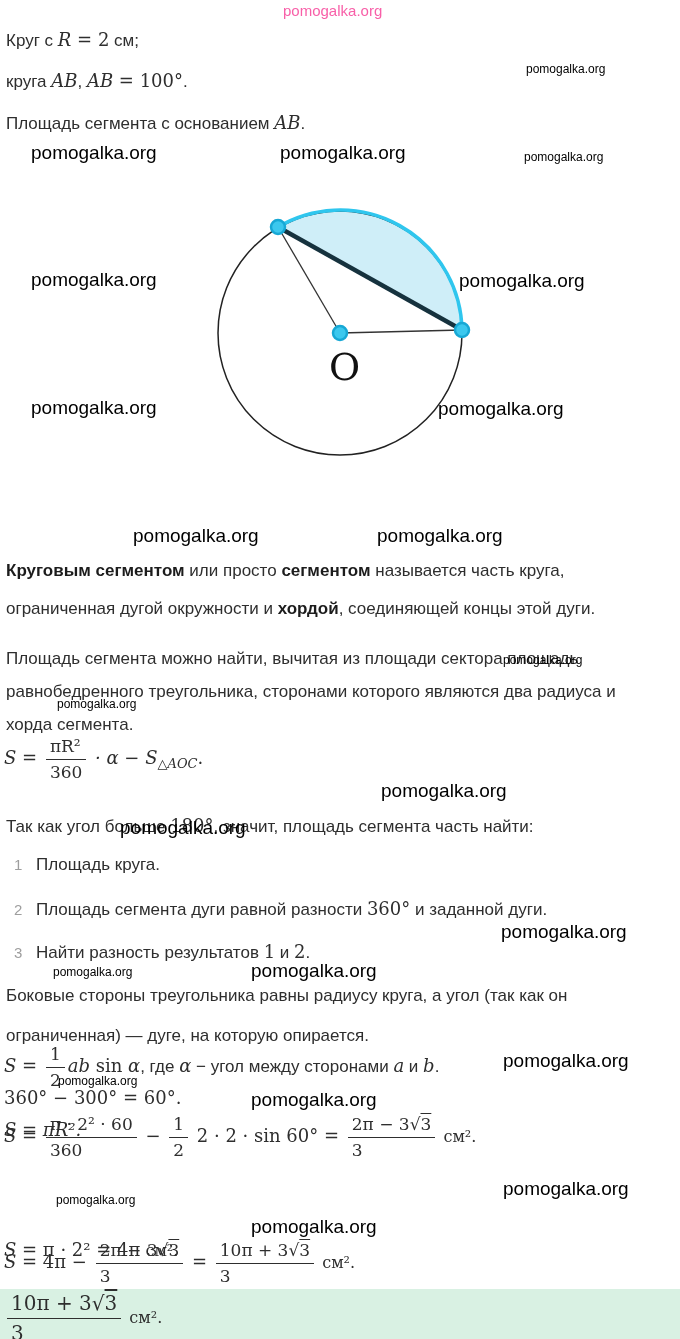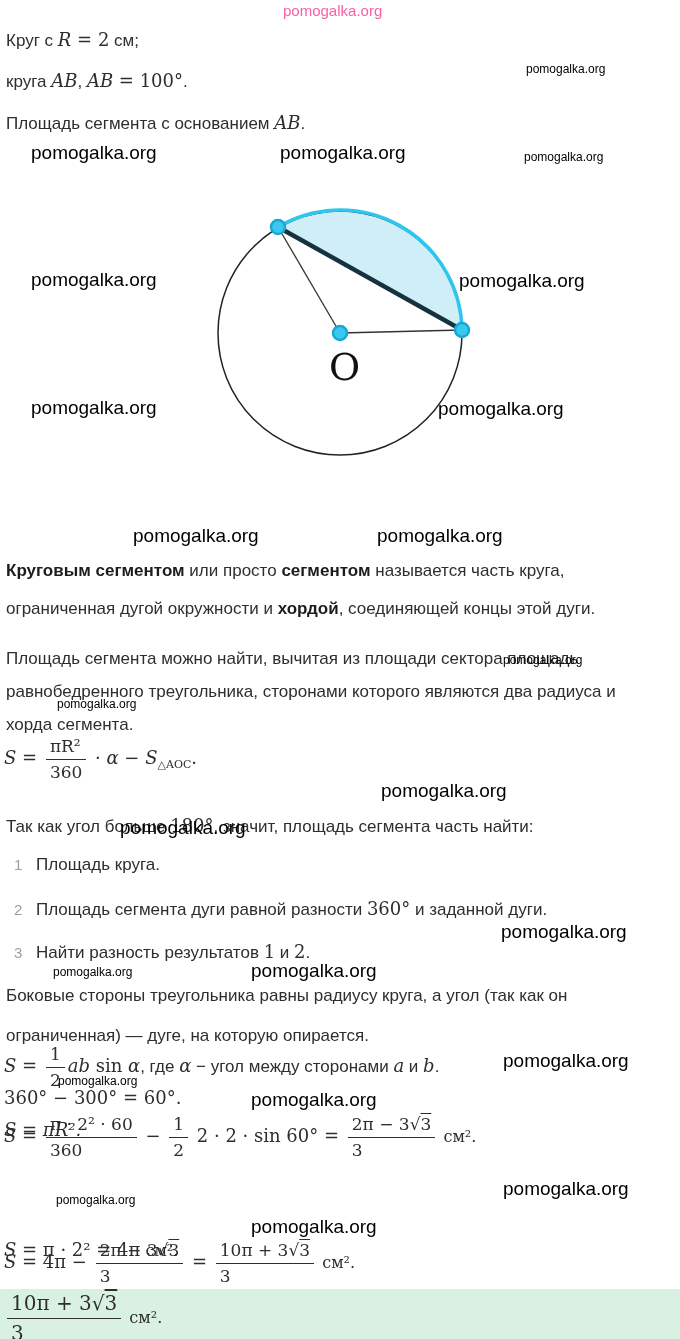--- a/index.html
+++ b/index.html
@@ -5,21 +5,21 @@
   html,body{margin:0;padding:0}
   body{
     width:680px;height:1339px;position:relative;background:#ffffff;
     font-family:"Liberation Sans",sans-serif;color:var(--text,#2e2e2e);
     overflow:hidden;
   }
   .line{position:absolute;left:6px;white-space:nowrap;font-size:17px;line-height:36px;color:var(--text,#2e2e2e)}
   .bold{font-weight:700;color:#1c1c1c}
   .m{font-family:"DejaVu Serif",serif;font-size:18px}
   .mi{font-family:"DejaVu Serif",serif;font-size:18px;font-style:italic}
-  .msub{font-family:"DejaVu Serif",serif;font-size:11px;vertical-align:-4px}
+  .msub{font-family:"DejaVu Serif",serif;font-style:italic;font-size:13px;vertical-align:-4px}
   .rad{text-decoration:overline}
   .frac{display:inline-block;vertical-align:middle;text-align:left;font-family:"DejaVu Serif",serif;font-size:17px;margin:0 3px;line-height:1.25}
   .frac .fn{display:block;padding:0 4px 2px;border-bottom:1px solid #2e2e2e}
   .frac .fd{display:block;padding:2px 4px 0}
   .formula{position:absolute;left:4px;white-space:nowrap}
   .step{position:absolute;left:14px;white-space:nowrap;font-size:17px}
   .step .num{display:inline-block;width:22px;color:var(--muted,#9e9e9e);font-size:15px}
   .diagram{position:absolute;left:205px;top:196px}
   .seg{fill:var(--segment-fill,#cfeef8)}
   .arc{stroke:var(--arc-accent,#2fc6ee)}

